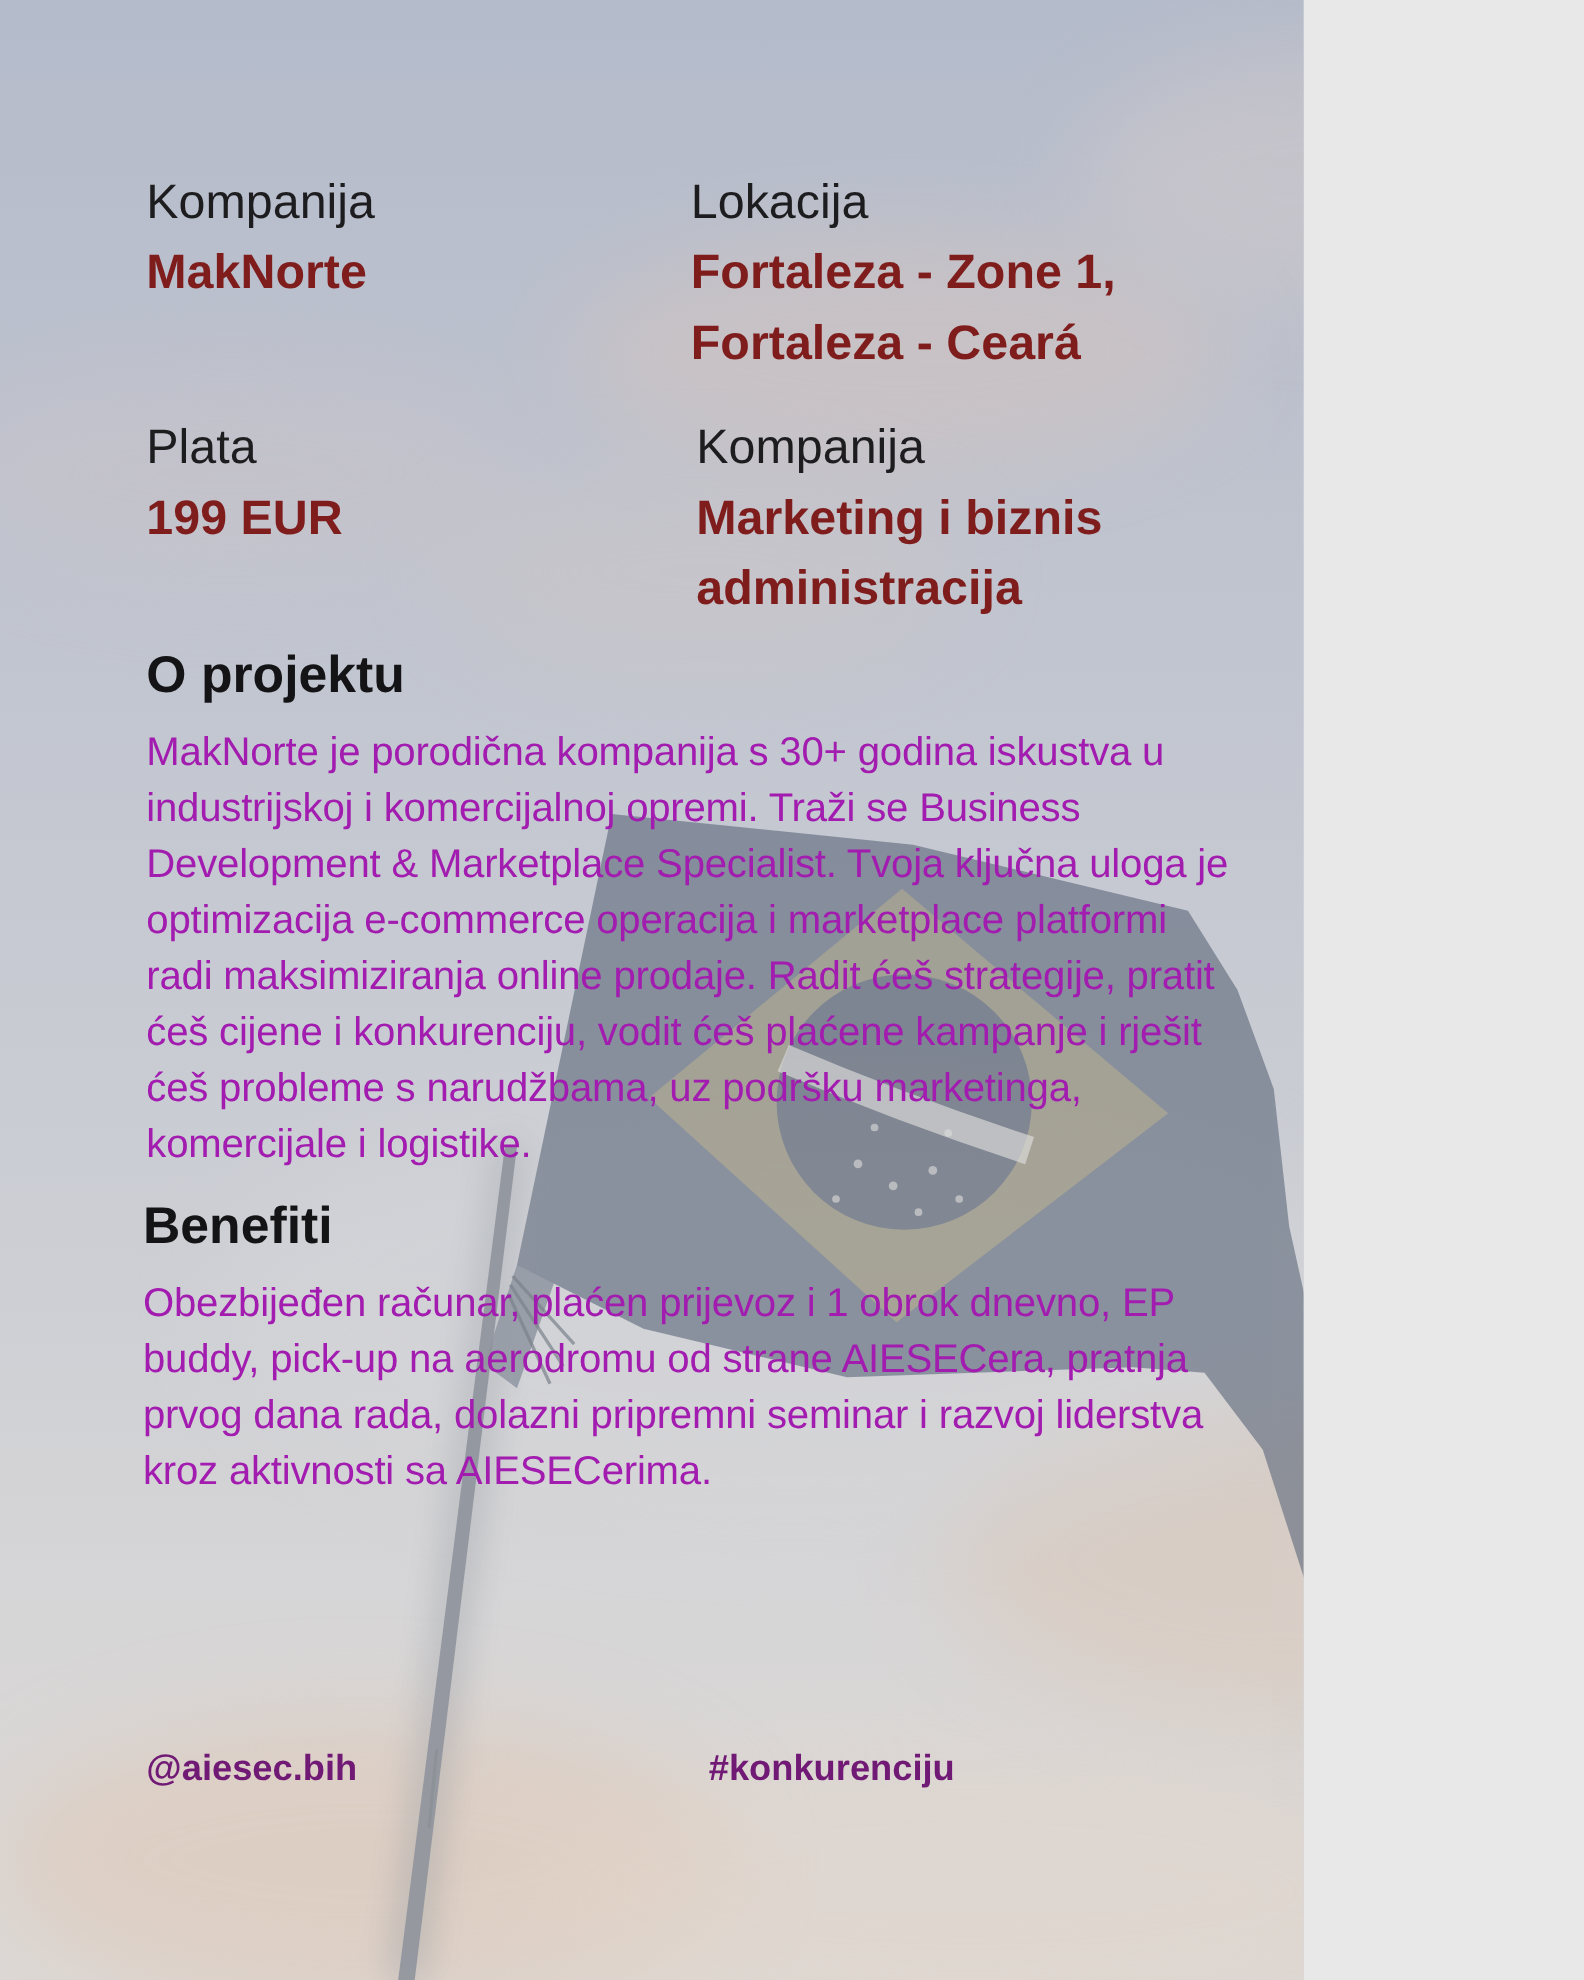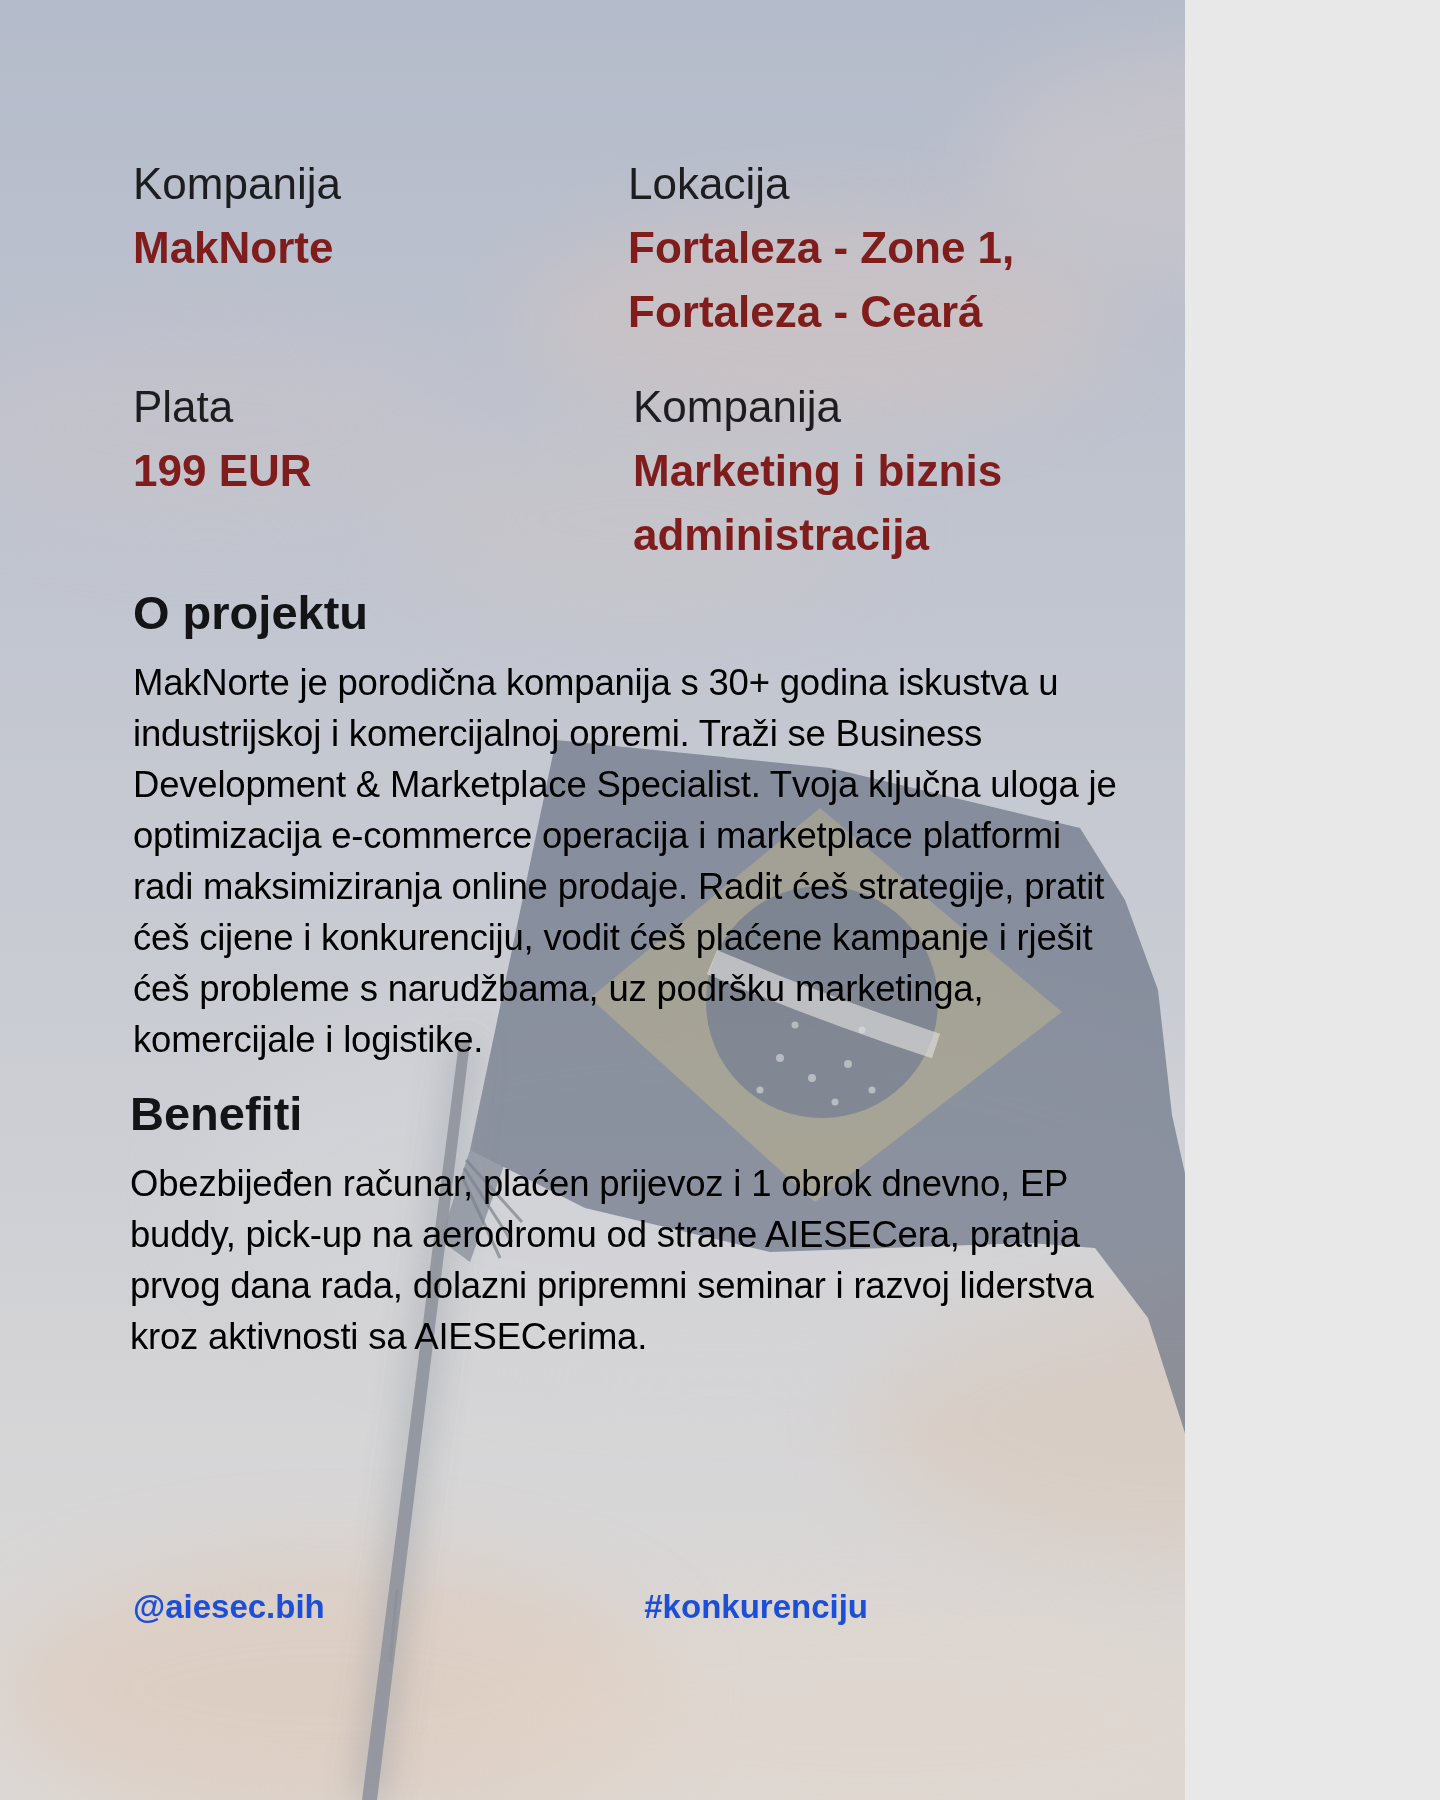--- a/index.html
+++ b/index.html
@@ -18,25 +18,25 @@
     font-size:44px;font-weight:400;line-height:64px;color:#1d1d1f;
   }
   .info-value{
     font-size:44px;font-weight:700;line-height:64px;color:#7f1d1d;
     white-space:pre-line;
   }
   .section-heading{
     font-size:47px;font-weight:700;color:#141416;line-height:56px;
   }
   .section-body{
-    font-size:36.5px;font-weight:400;line-height:51px;color:#000000;
+    font-size:36.5px;font-weight:400;line-height:51px;color:#a21caf;
     letter-spacing:-0.2px;white-space:pre-line;
   }
   .footer-text{
-    font-size:33px;font-weight:700;color:#1d4ed8;line-height:44px;
+    font-size:33px;font-weight:700;color:#701a75;line-height:44px;
   }
 
   #blk-kompanija{left:133px;top:152px;width:480px;}
   #blk-lokacija{left:628px;top:152px;width:560px;}
   #blk-plata{left:133px;top:375px;width:480px;}
   #blk-pozadina{left:633px;top:375px;width:560px;}
 
   #sec1-h{left:133px;top:585px;}
   #sec1-b{left:133px;top:657px;width:1250px;}
   #sec2-h{left:130px;top:1086px;}

